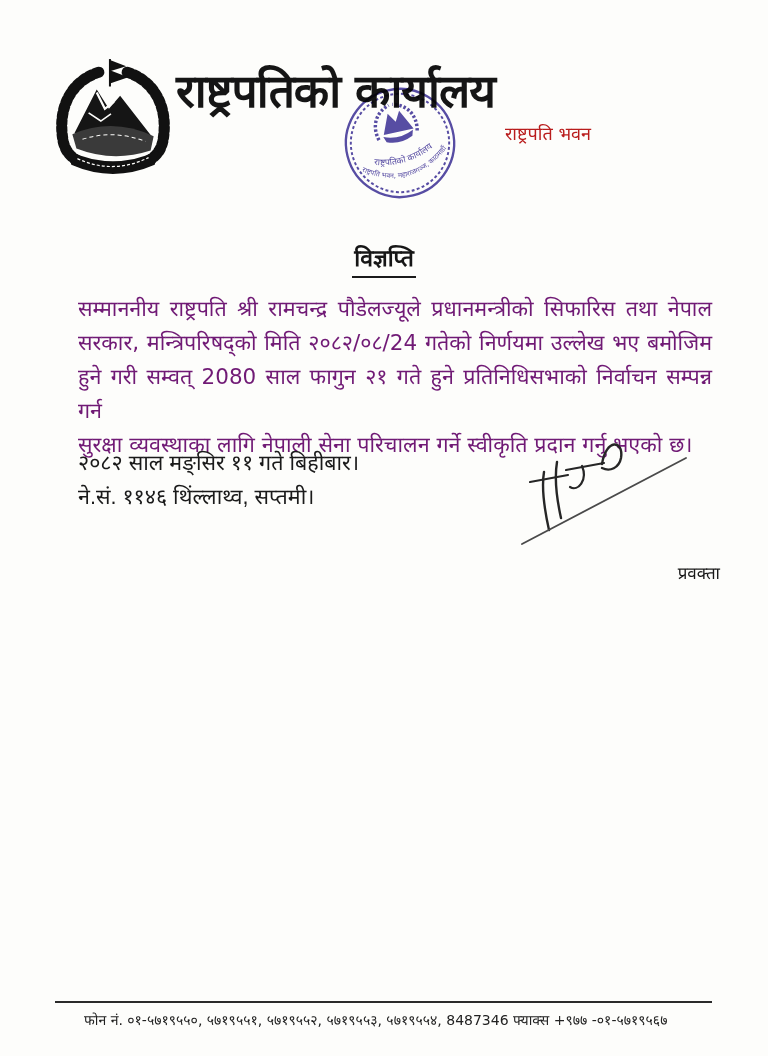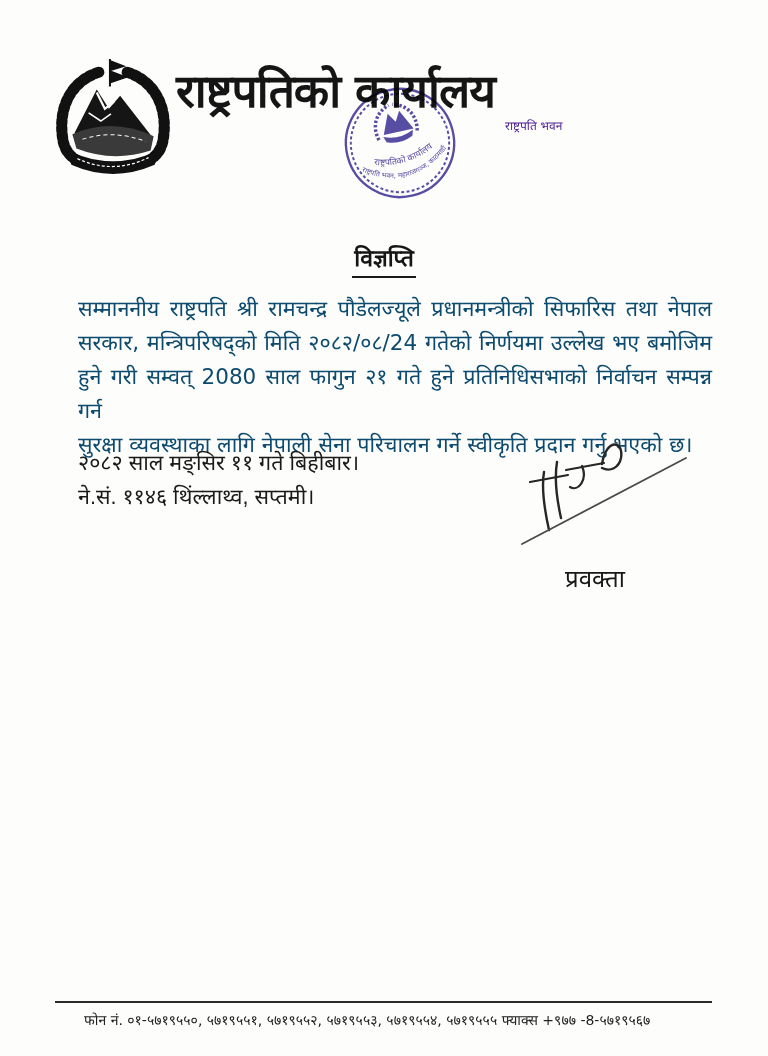--- a/index.html
+++ b/index.html
@@ -15,55 +15,55 @@
     position:absolute; left:176px; top:58px; margin:0;
     font-size:46px; font-weight:700; white-space:nowrap;
     letter-spacing:-1px; color:#151515;
     font-family:"DejaVu Sans","Liberation Sans",sans-serif;
   }
   .seal {
     position:absolute; left:340px; top:84px; width:120px; height:118px;
     transform:rotate(-14deg); mix-blend-mode:multiply; opacity:.93;
   }
   .lh-address {
-    position:absolute; left:505px; top:111px; width:240px;
-    font-size:12px; line-height:31px; color:#4c1d95;
+    position:absolute; left:505px; top:118px; width:240px;
+    font-size:18px; line-height:31px; color:#b91c1c;
     font-family:"DejaVu Sans","Liberation Sans",sans-serif;
   }
   
   .notice-heading-wrap { position:absolute; left:0; top:241px; width:768px; text-align:center; }
   .notice-heading {
     display:inline-block; font-size:23px; font-weight:700;
     border-bottom:2px solid #1b1b1b; padding:0 2px 3px 2px;
     font-family:"DejaVu Sans","Liberation Sans",sans-serif; color:#161616;
   }
   .body-block {
     position:absolute; left:78px; top:292px; width:634px;
     font-size:21.5px; line-height:34px;
-    font-family:"DejaVu Sans","Liberation Sans",sans-serif; color:#0c4a6e;
+    font-family:"DejaVu Sans","Liberation Sans",sans-serif; color:#701a75;
   }
   .bline { text-align:justify; }
   .bline.j { text-align-last:justify; }
   .date-line {
     position:absolute; left:78px; font-size:21.5px;
     font-family:Liberation Sans, sans-serif; color:#1a1a1a;
     white-space:nowrap;
   }
   .date-bs { top:447px; }
   .date-ns { top:481px; }
   
   .signature-svg { position:absolute; left:478px; top:428px; width:224px; height:128px; }
   .sig-name {
     position:absolute; left:470px; top:527px; width:250px; text-align:center;
     font-size:21px; white-space:nowrap;
     font-family:"DejaVu Sans","Liberation Sans",sans-serif; color:#181818;
   }
   .sig-post {
-    position:absolute; left:470px; top:561px; width:250px; text-align:center;
-    font-size:24px; font-family:"DejaVu Sans","Liberation Sans",sans-serif; color:#181818;
+    position:absolute; left:470px; top:561px; width:250px; text-align:right;
+    font-size:17px; font-family:"DejaVu Sans","Liberation Sans",sans-serif; color:#181818;
   }
   
   .footer-rule { position:absolute; left:55px; top:1001px; width:657px; height:2px; background:#2a2a2a; }
   .footer-contact {
     position:absolute; left:84px; top:1010px; width:640px;
     font-size:14px; color:#222; white-space:nowrap;
     font-family:"DejaVu Sans","Liberation Sans",sans-serif;
   }
 </style>
 </head>
@@ -148,15 +148,15 @@
       <path d="M88 42 L 126 35" stroke-width="2.2"></path>
       <path d="M104 38 C 110 52, 100 64, 92 59" stroke-width="2.2"></path>
       <path d="M124 36 C 128 10, 146 12, 143 30 C 141 40, 132 44, 124 40" stroke-width="2.4"></path>
       <path d="M44 116 L 208 30" stroke-width="1.8" stroke="#4a4a4a"></path>
     </g>
   </svg>
 
   <div class="sig-post">प्रवक्ता</div>
 
   <div class="footer-rule"></div>
-  <div class="footer-contact">फोन नं. ०१-५७१९५५०, ५७१९५५१, ५७१९५५२, ५७१९५५३, ५७१९५५४, ५७१९५५५ फ्याक्स +९७७ -8-५७१९५६७</div>
+  <div class="footer-contact">फोन नं. ०१-५७१९५५०, ५७१९५५१, ५७१९५५२, ५७१९५५३, ५७१९५५४, 8487346 फ्याक्स +९७७ -०१-५७१९५६७</div>
 
 </div>
 
 </body></html>

